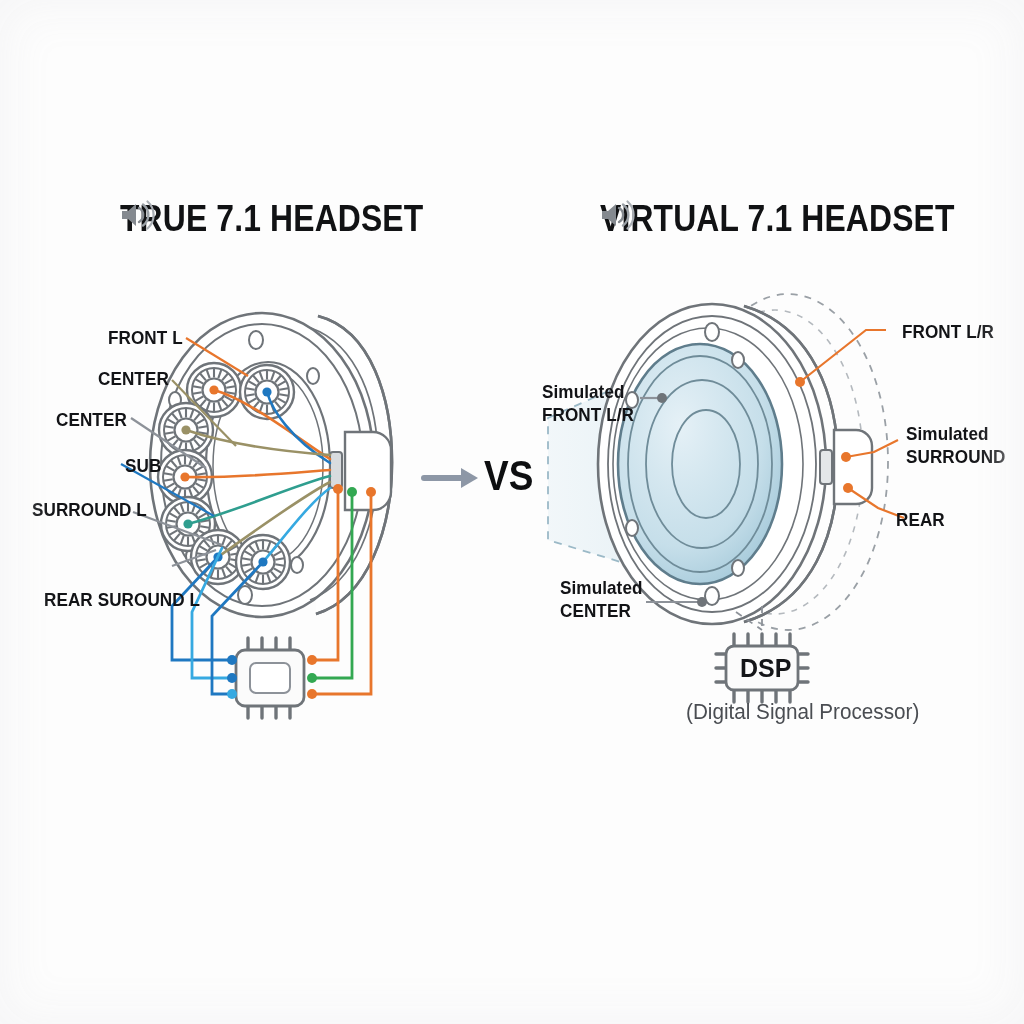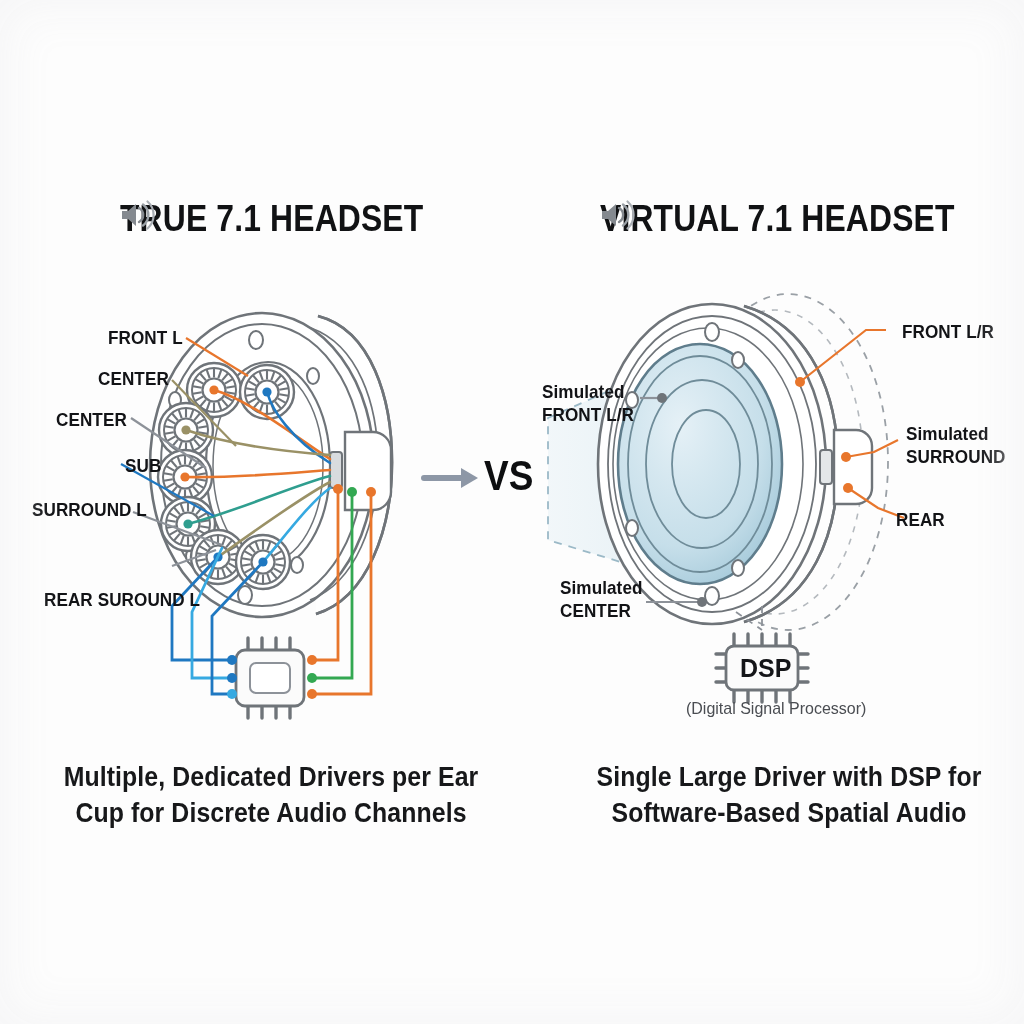--- a/index.html
+++ b/index.html
@@ -68,21 +68,21 @@
   
   .vs{
     position:absolute;
     font-family:"Liberation Sans Narrow","Liberation Sans",sans-serif;
     font-weight:700;font-size:42px;color:#0d0e10;
     transform:scaleX(0.88);transform-origin:left center;
   }
   .dsp-sub{
     position:absolute;
     font-family:"Liberation Sans Narrow","Liberation Sans",sans-serif;
-    font-weight:400;font-size:17px;color:#4a4d52;white-space:nowrap;
+    font-weight:400;font-size:22px;color:#4a4d52;white-space:nowrap;
   }
   .dsp-sub span{display:block;transform:scaleX(0.94);transform-origin:left center;}
   .dsp-txt{
     position:absolute;
     font-family:"Liberation Sans Narrow","Liberation Sans",sans-serif;
     font-weight:700;font-size:25px;color:#141518;white-space:nowrap;text-align:center;
   }
   svg{position:absolute;top:0;left:0;overflow:visible;}
   .svgwrap{position:absolute;top:0;left:0;width:1024px;height:1024px;}
 </style>
@@ -365,23 +365,15 @@
     </div>
   <div class="lbl r" style="left:896px;top:508px;">
     <i>REAR</i>
     </div>
 
   <div class="dsp-txt" style="left:740px;top:654px;">DSP</div>
   <div class="dsp-sub" style="left:686px;top:699px;">
     <span>(Digital Signal Processor)</span>
     </div>
 
-  <div class="caption" style="left:36px;top:760px;">
-    <span>Multiple, Dedicated Drivers per Ear</span>
-    <span>Cup for Discrete Audio Channels</span>
-  </div>
-  <div class="caption" style="left:554px;top:760px;">
-    <span>Single Large Driver with DSP for</span>
-    <span>Software-Based Spatial Audio</span>
-  </div>
 
   <div id="vignette"></div>
 </div>
 
 </body></html>

